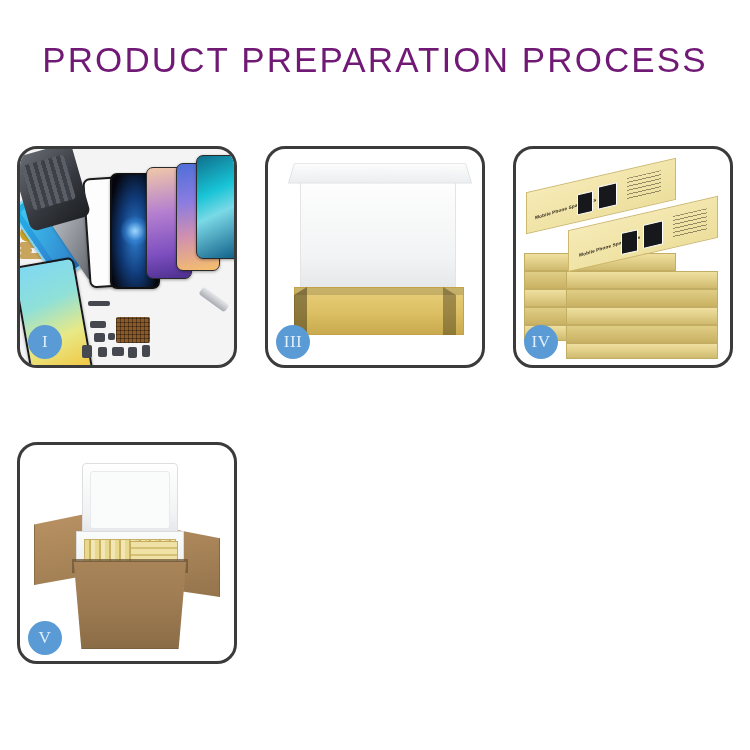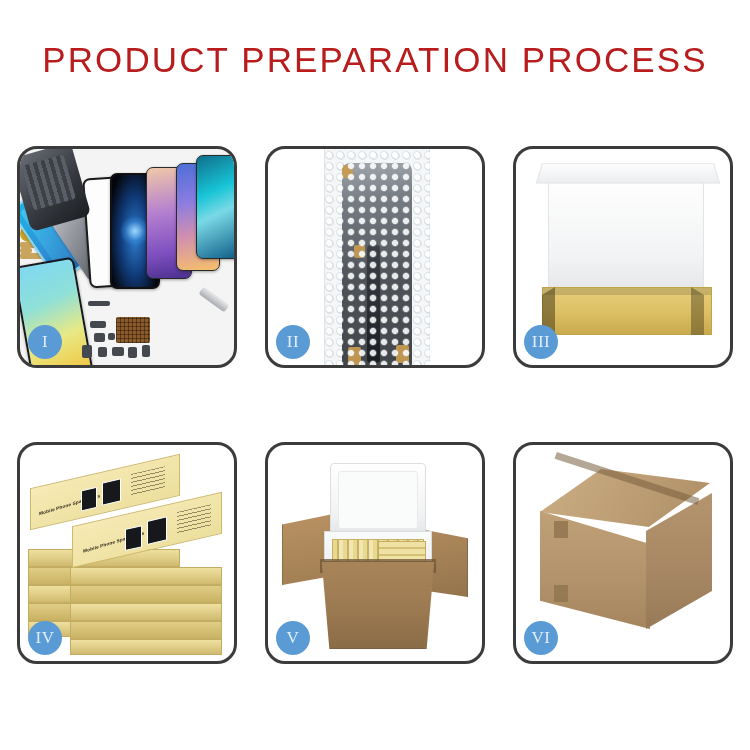--- a/index.html
+++ b/index.html
@@ -24,21 +24,21 @@
     position: absolute;
     left: 0; top: 0;
     width: 750px;
     text-align: center;
   }
   .page-title {
     margin-top: 40px;
     font-size: 35px;
     font-weight: 500;
     letter-spacing: 2.1px;
-    color: #b91c1c;
+    color: #701a75;
     line-height: 40px;
     white-space: nowrap;
   }
   .page-subtitle {
     margin-top: 6px;
     font-size: 15.5px;
     font-weight: 400;
     color: #111111;
     letter-spacing: 0.15px;
     line-height: 20px;
@@ -401,33 +401,20 @@
         <div class="chip" style="left:78px;top:198px;width:9px;height:10px;"></div>
         <div class="chip" style="left:92px;top:198px;width:12px;height:9px;"></div>
         <div class="chip" style="left:108px;top:198px;width:9px;height:11px;"></div>
         <div class="chip" style="left:122px;top:196px;width:8px;height:12px;"></div>
         <div class="chip" style="left:88px;top:184px;width:7px;height:7px;"></div>
         <div class="p1-tool"></div>
       </div>
       <div class="badge">I</div>
     </div>
 
-    <div class="panel p2">
-      <div class="panel-stage">
-        <div class="p2-bag"></div>
-        <div class="p2-part"></div>
-        <div class="p2-cable"></div>
-        <div class="p2-conn" style="left:74px;top:16px;"></div>
-        <div class="p2-conn" style="left:86px;top:96px;"></div>
-        <div class="p2-conn" style="left:80px;top:198px;width:13px;height:18px;"></div>
-        <div class="p2-conn" style="left:128px;top:196px;width:13px;height:18px;"></div>
-        <div class="p2-overlay"></div>
-      </div>
-      <div class="badge">II</div>
-    </div>
 
     <div class="panel p3">
       <div class="panel-stage">
         <div class="p3-lid"></div>
         <div class="p3-foam"></div>
         <div class="p3-base"></div>
         <div class="p3-sideL"></div>
         <div class="p3-sideR"></div>
       </div>
       <div class="badge">III</div>
@@ -472,26 +459,15 @@
         <div class="p5-foam-lid"></div>
         <div class="p5-foam-body"></div>
         <div class="p5-content"></div>
         <div class="p5-content2"></div>
         <div class="p5-carton-in"></div>
         <div class="p5-carton"></div>
       </div>
       <div class="badge">V</div>
     </div>
 
-    <div class="panel p6">
-      <div class="panel-stage">
-        <div class="p6-top"></div>
-        <div class="p6-front"></div>
-        <div class="p6-side"></div>
-        <div class="p6-seam"></div>
-        <div class="p6-tape1"></div>
-        <div class="p6-tape2"></div>
-      </div>
-      <div class="badge">VI</div>
-    </div>
 
   </div>
 </div>
 
 </body></html>

